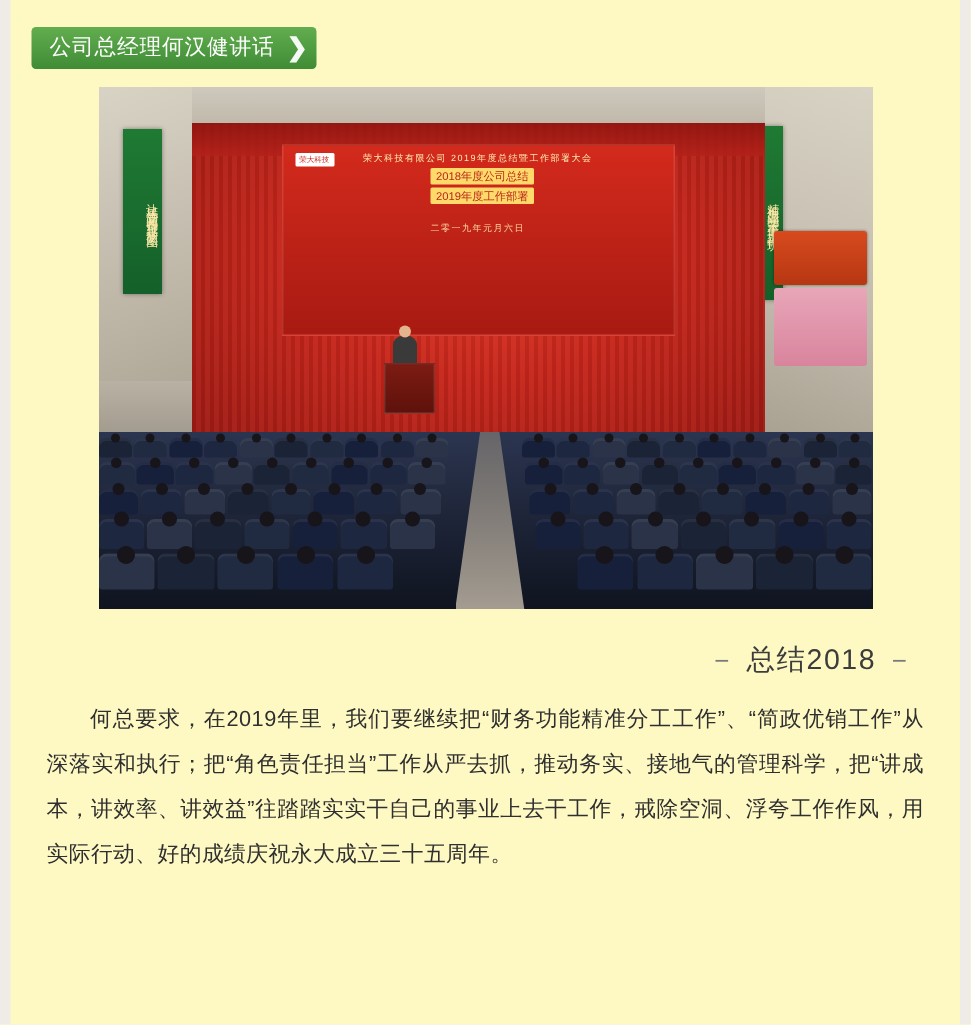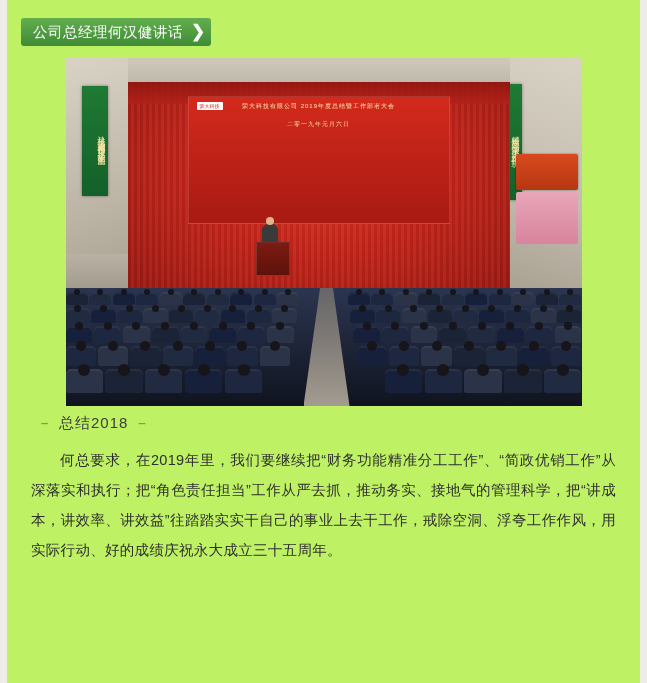--- a/index.html
+++ b/index.html
@@ -11,21 +11,21 @@
     width: 647px;
     height: 683px;
     background: #f4f2ef;
     font-family: "Liberation Sans", sans-serif;
     overflow: hidden;
   }
   .page {
     position: relative;
     width: 647px;
     height: 683px;
-    background: #bef264;
+    background: #fef9c3;
     border-left: 7px solid #efebe6;
     border-right: 7px solid #efebe6;
   }
   
   .section-header {
     margin: 18px 0 0 14px;
     display: inline-flex;
     align-items: center;
     height: 28px;
     background: #4a9a3f;
@@ -225,24 +225,24 @@
   .ph-wall-band {
     position: absolute; left: 0; top: 196px; width: 62px; height: 42px;
     background: linear-gradient(#b9b2a4, #9d968a);
   }
 
   
   .article {
     padding: 0 24px;
   }
   .sub-head {
-    text-align: left;
-    font-size: 15px;
+    text-align: right;
+    font-size: 19px;
     color: #3c3c3c;
-    margin: 8px 0 12px;
+    margin: 21px 0 12px;
     letter-spacing: 1px;
   }
   .sub-head .dash { color: #7a7a7a; margin: 0 6px; }
   p.body {
     margin: 0 0 6px;
     font-size: 14.5px;
     line-height: 30px;
     color: #2f2f2f;
     text-align: justify;
     text-indent: 2em;
@@ -269,20 +269,24 @@
 
     <div class="ph-banner l">让星满堂闻捐母越千秋蓝图</div>
     <div class="ph-banner r">精准靠门光荣承上康正工作班</div>
 
     <div class="ph-stage">
       <div class="ph-stage-top"></div>
       <div class="ph-screen">
         <div class="ph-logo">荣大科技</div>
         <div class="ph-screen-head">荣大科技有限公司
 2019年度总结暨工作部署大会</div>
+        <span class="ph-title-sub">
+          <span class="ph-chip">2018年度公司总结</span>
+          <span class="ph-chip">2019年度工作部署</span>
+        </span>
         <div class="ph-date">二零一九年元月六日</div>
       </div>
       <div class="ph-speaker"></div>
       <div class="ph-podium"></div>
     </div>
 
     <div class="ph-sign-r"></div>
     <div class="ph-pink"></div>
     <div class="ph-floor"></div>
 

